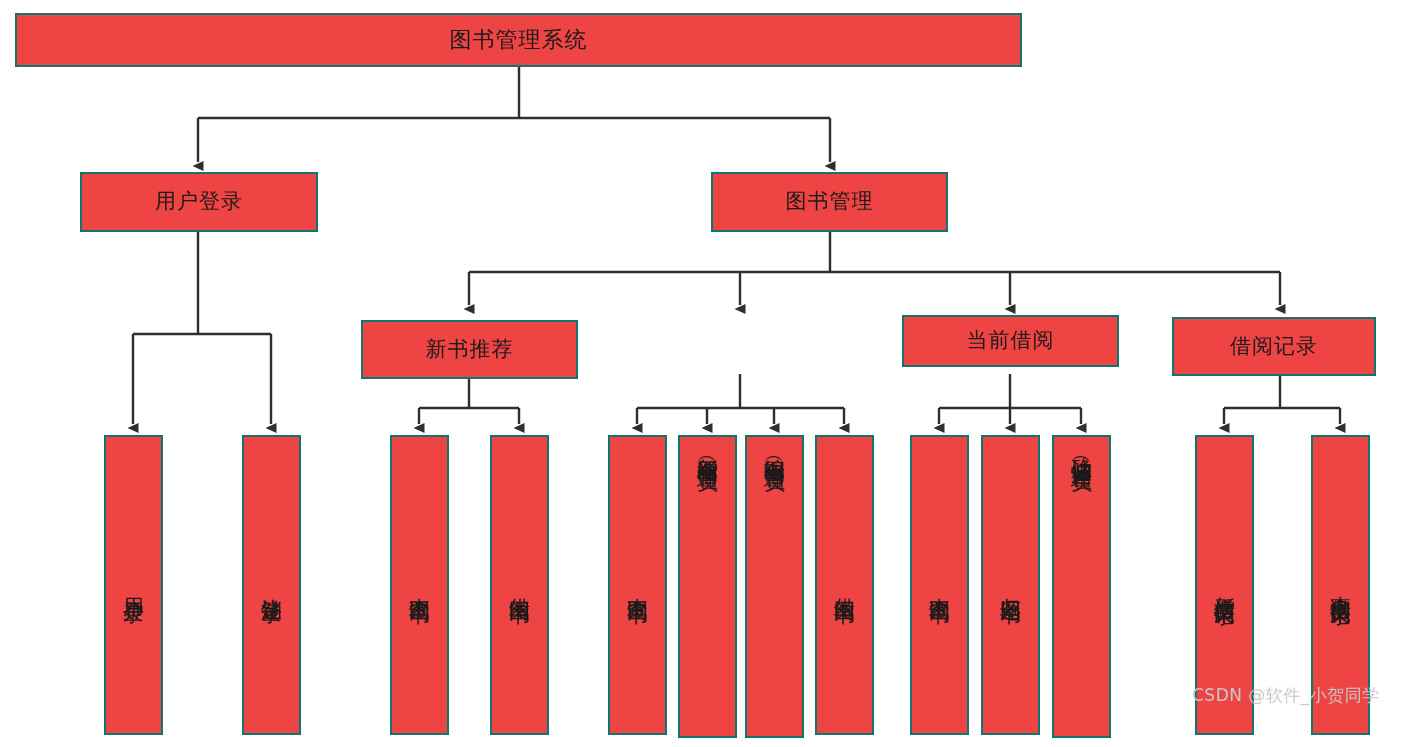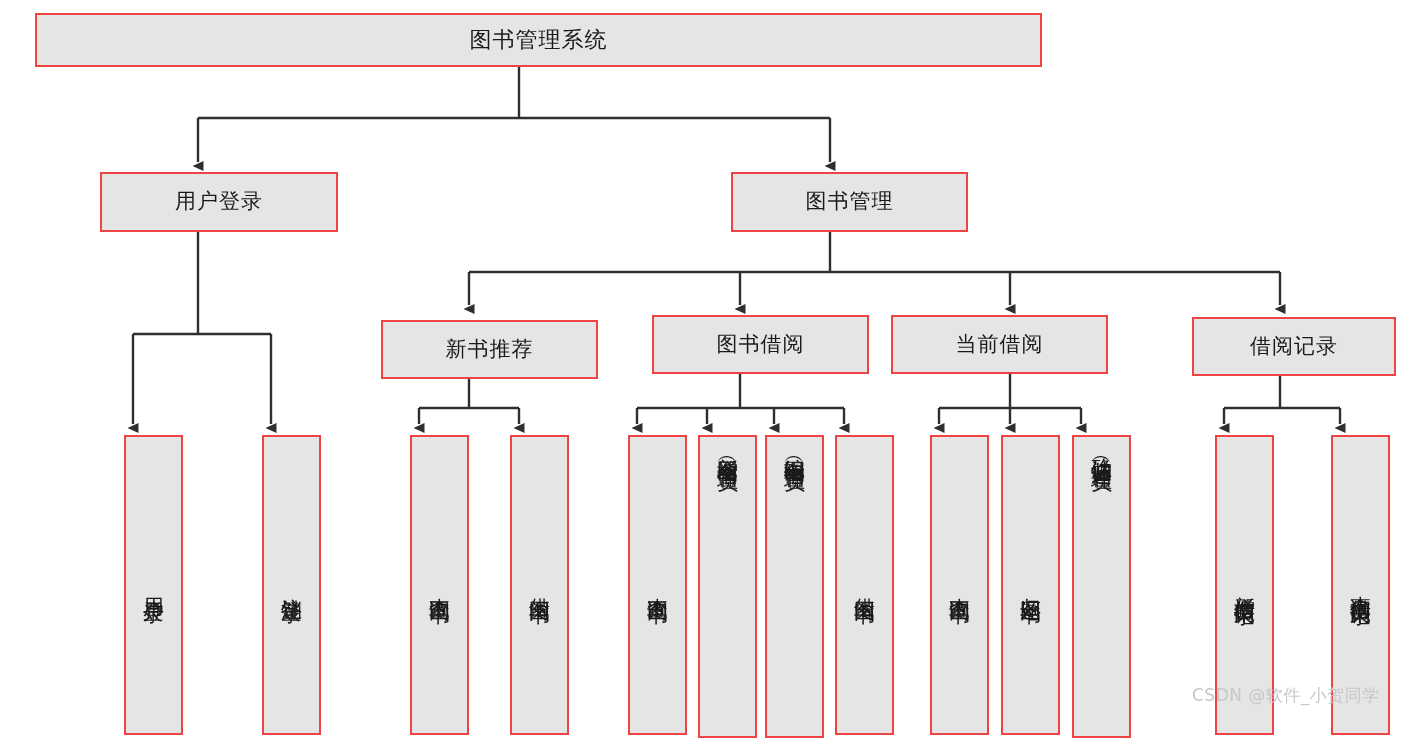--- a/index.html
+++ b/index.html
@@ -22,28 +22,27 @@
     position: absolute;
     left: 0;
     top: 0;
     width: 1405px;
     height: 747px;
     pointer-events: none;
   }
   .node {
     position: absolute;
     box-sizing: border-box;
-    background: #e5e5e5;
-    border: 2px solid #ef4444;
+    background: #ef4444;
+    border: 2px solid #0f766e;
     display: flex;
     align-items: center;
     justify-content: center;
     color: #1a1a1a;
     z-index: 2;
-    margin-left: 20px;
   }
   .node.h {
     font-size: 21px;
     line-height: 1.2;
     letter-spacing: 1px;
     white-space: nowrap;
   }
   .node.root {
     font-size: 22px;
   }
@@ -126,22 +125,21 @@
       <path d="M1340,408 L1340,424" marker-end="url(#arrow)"></path>
     </g>
   </svg>
 
   <div class="node h root" style="left:15px; top:13px; width:1007px; height:54px;">图书管理系统</div>
 
   <div class="node h" style="left:80px; top:172px; width:238px; height:60px;">用户登录</div>
   <div class="node h" style="left:711px; top:172px; width:237px; height:60px;font-family:Liberation Serif, serif;">图书管理</div>
 
   <div class="node h" style="left:361px; top:320px; width:217px; height:59px;">新书推荐</div>
-  <div class="node h" style="left:632px; top:315px; width:217px; height:59px;">图书借阅</div>
-  <div class="node h" style="left:871px; top:315px; width:217px; height:59px;">当前借阅</div>
+  <div class="node h" style="left:902px; top:315px; width:217px; height:52px;">当前借阅</div>
   <div class="node h" style="left:1172px; top:317px; width:204px; height:59px;">借阅记录</div>
 
   <div class="node v" style="left:104px; top:435px; width:59px; height:300px;">用户登录</div>
   <div class="node v" style="left:242px; top:435px; width:59px; height:300px;">注销登录</div>
 
   <div class="node v" style="left:390px; top:435px; width:59px; height:300px;">查询图书</div>
   <div class="node v" style="left:490px; top:435px; width:59px; height:300px;">借阅图书</div>
 
   <div class="node v" style="left:608px; top:435px; width:59px; height:300px;">查询图书</div>
   <div class="node v topalign" style="left:678px; top:435px; width:59px; height:303px;">新增图书（管理员）</div>

